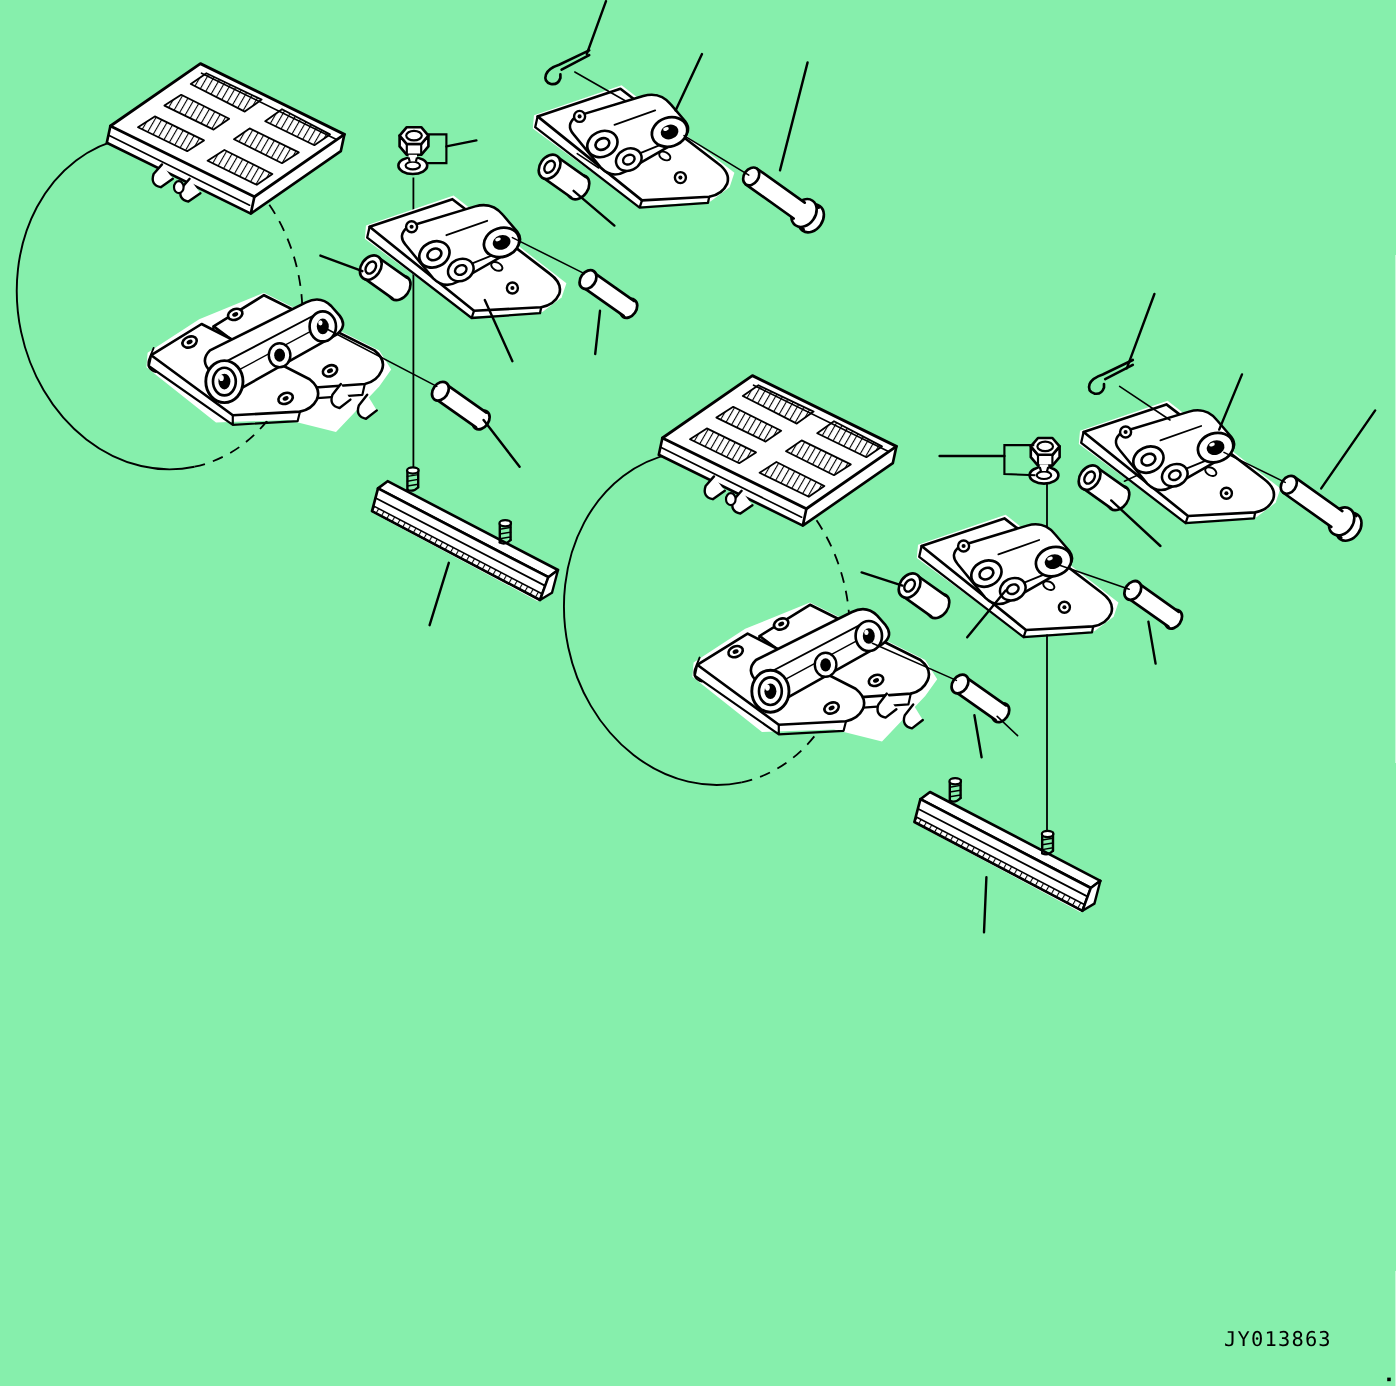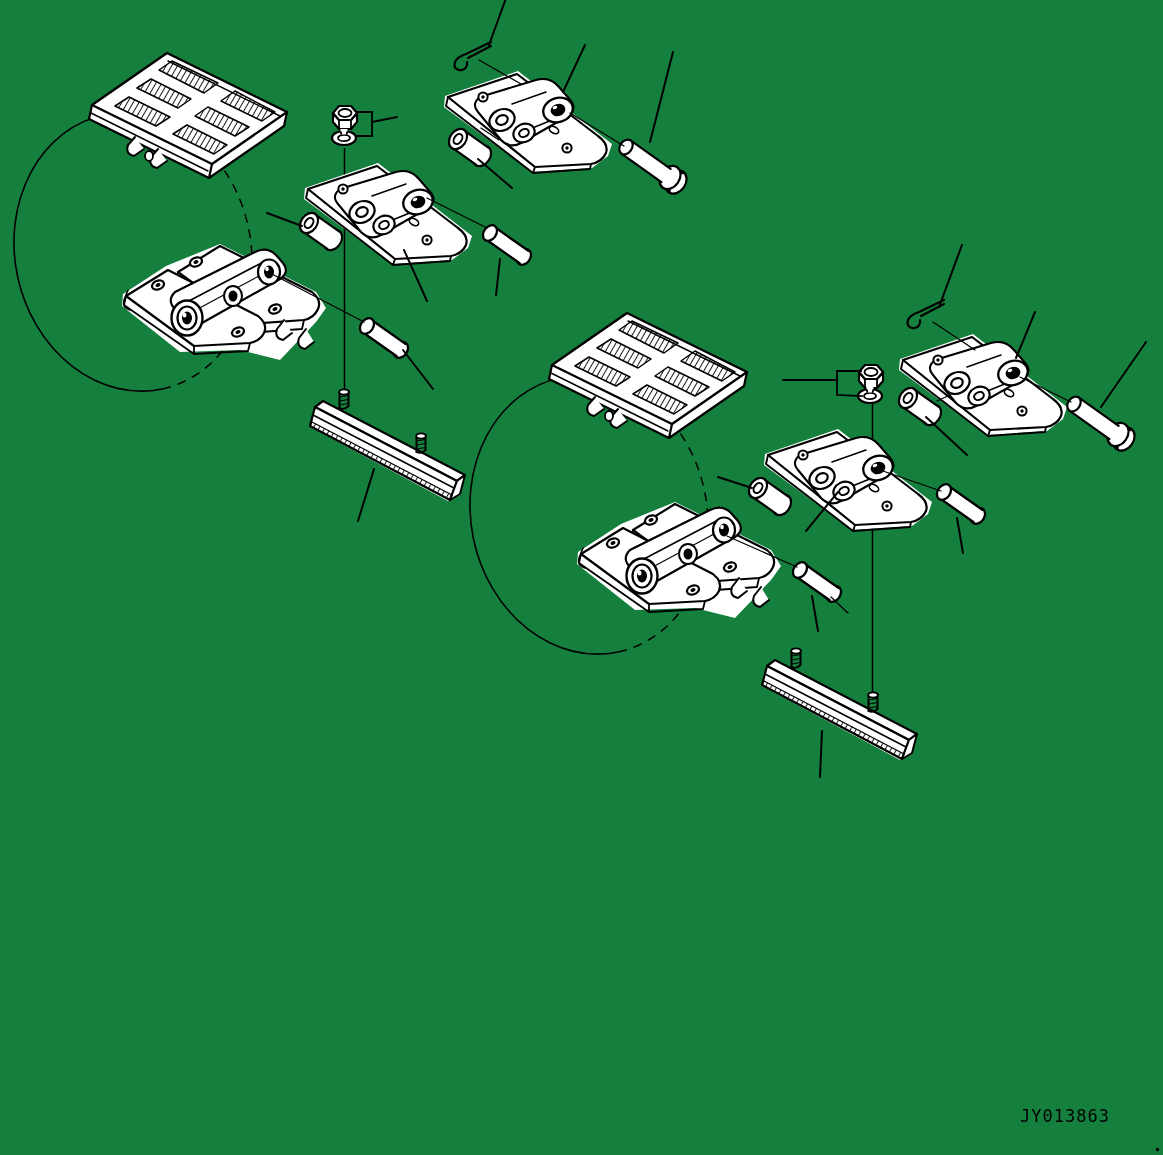--- a/index.html
+++ b/index.html
@@ -1,16 +1,16 @@
 <!DOCTYPE html>
 <html><head>
 <meta charset="utf-8">
 <style>
   html,body { margin:0; padding:0; background:#ffffff; }
-  .canvas { position:relative; width:1163px; height:1155px; background:#15803d; overflow:hidden;
+  .canvas { position:relative; width:1163px; height:1155px; background:#86efac; overflow:hidden;
             font-family:"DejaVu Sans Mono", monospace; }
   svg { display:block; }
   .eln   { fill:none; stroke:#000; stroke-width:1.6; }
   .edash { fill:none; stroke:#000; stroke-width:1.5; stroke-dasharray:9 7; }
   .lead  { fill:none; stroke:#000; stroke-width:2; stroke-linecap:round; }
   .algn  { fill:none; stroke:#000; stroke-width:1.3; stroke-linecap:round; }
   .brk   { fill:none; stroke:#000; stroke-width:1.8; stroke-linecap:square; }
   .axis  { fill:none; stroke:#000; stroke-width:1.5; }
   .code-text { font:17px "DejaVu Sans Mono", monospace; letter-spacing:1px; fill:#000; }
 </style>

